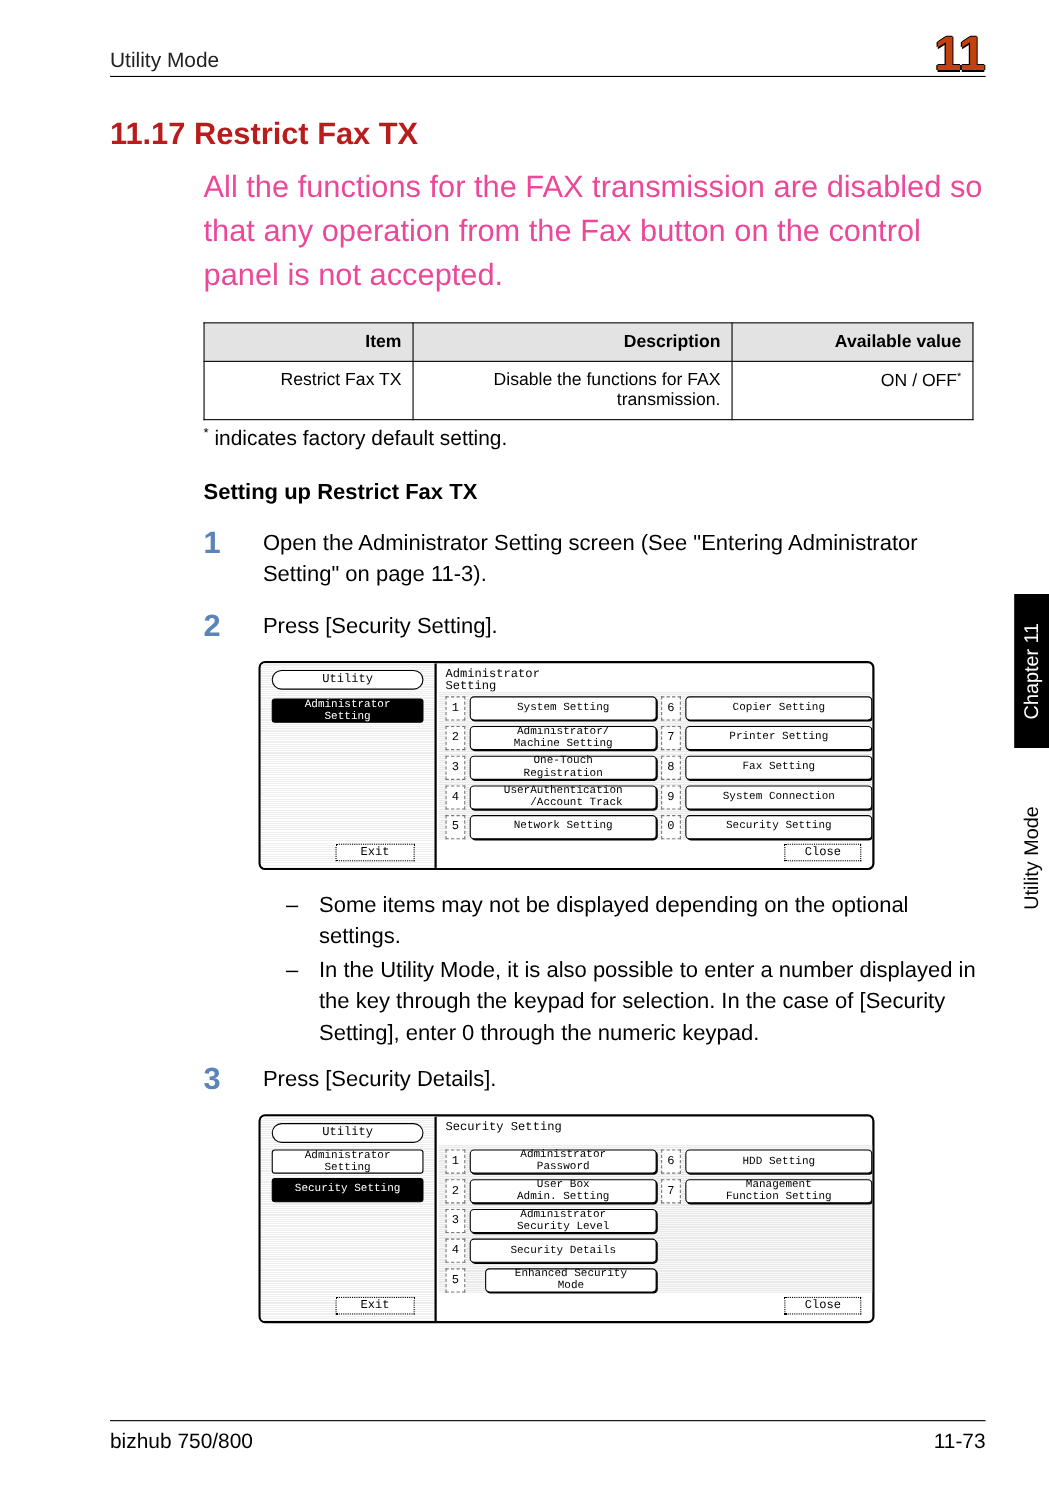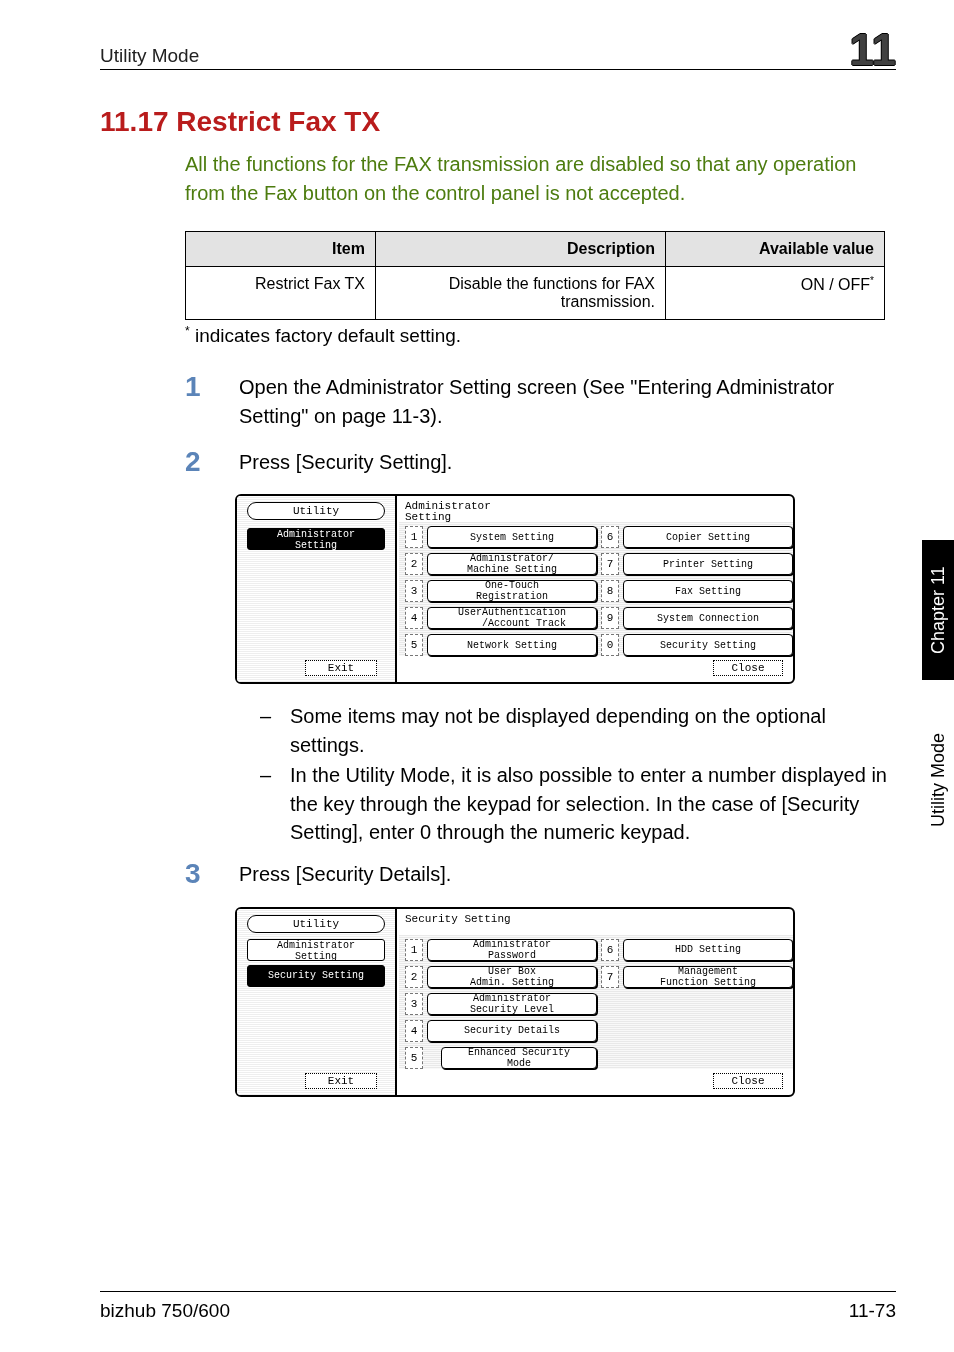--- a/index.html
+++ b/index.html
@@ -24,36 +24,36 @@
     padding-bottom: 2px;
     margin-bottom: 36px;
   }
   .header-text {
     font-size: 19px;
     color: #222;
   }
   .header-num {
     font-size: 44px;
     font-weight: 900;
-    color: #404040;
+    color: #c2410c;
     line-height: 0.8;
     text-shadow: 1px 0 #000, -1px 0 #000, 0 1px #000, 0 -1px #000;
   }
   h1.section-title {
     font-size: 28px;
     font-weight: 700;
     margin-bottom: 12px;
     color: #b91c1c;
   }
   .body-text {
     margin-left: 85px;
-    font-size: 20px;
+    font-size: 28px;
     line-height: 1.42;
     margin-bottom: 24px;
-    color: #4d7c0f;
+    color: #ec4899;
   }
   table.spec {
     width: 700px;
     margin-left: 85px;
     border-collapse: collapse;
     font-size: 16px;
     margin-bottom: 4px;
   }
   table.spec th, table.spec td {
     border: 1px solid #000;
@@ -296,20 +296,21 @@
           <span>ON / OFF</span><sup>*</sup>
         </td>
       </tr>
     </tbody>
   </table>
 
   <p class="footnote">
     <sup>*</sup><span> indicates factory default setting.</span>
   </p>
 
+  <h2 class="subhead">Setting up Restrict Fax TX</h2>
 
   <div class="step">
     <div class="step-num">1</div>
     <div class="step-body">Open the Administrator Setting screen (See "Entering Administrator Setting" on page 11-3).</div>
   </div>
 
   <div class="step">
     <div class="step-num">2</div>
     <div class="step-body">Press [Security Setting].</div>
   </div>
@@ -409,17 +410,17 @@
       <div class="ss-close">Close</div>
     </div>
   </div>
 
   <div class="side-tab">
     <div class="black">Chapter 11</div>
     <div class="gray">Utility Mode</div>
   </div>
 
   <div class="footer">
-    <span>bizhub 750/600</span>
+    <span>bizhub 750/800</span>
     <span>11-73</span>
   </div>
 
 </div>
 
 </body></html>

